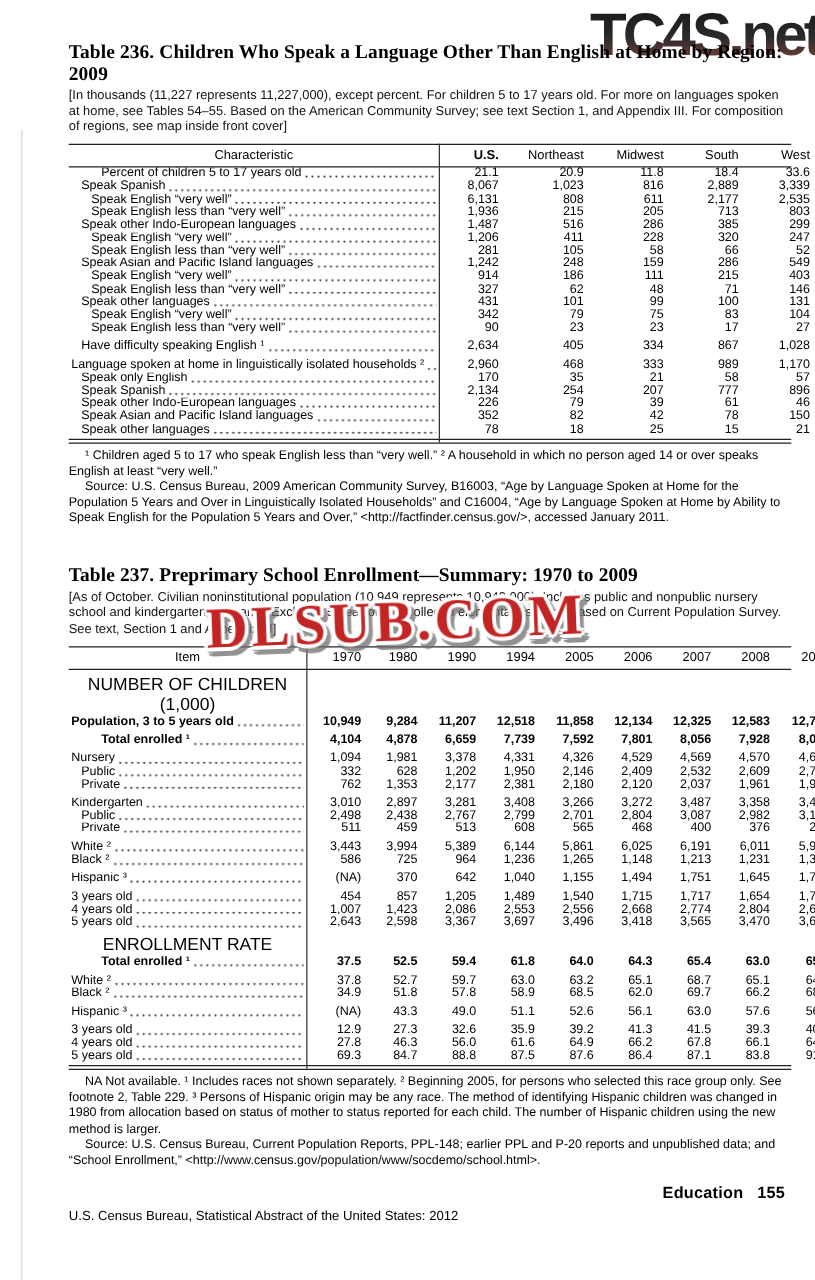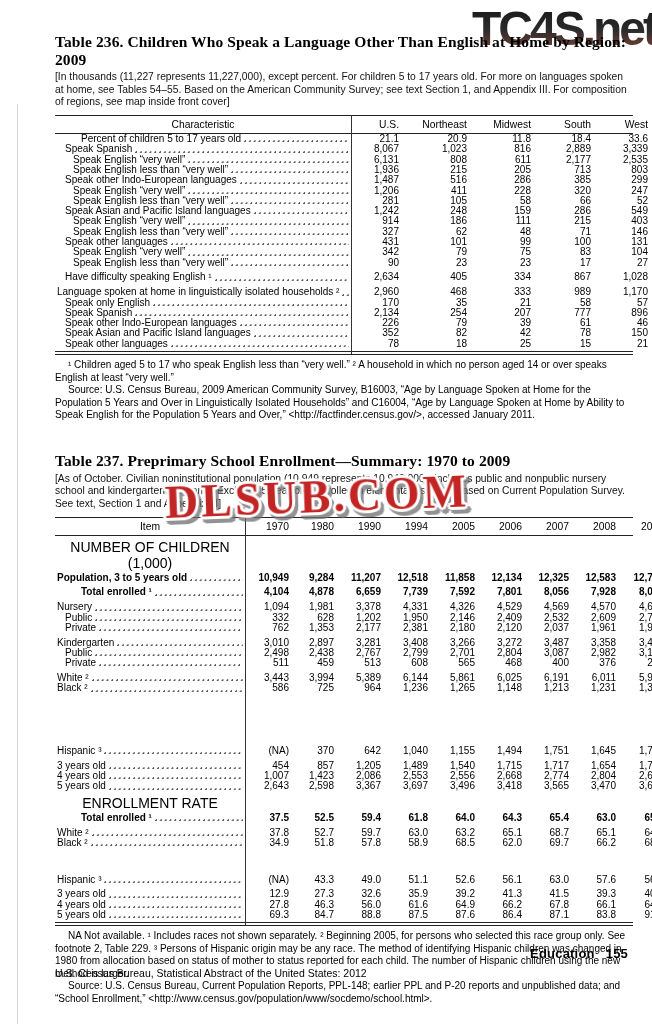--- a/index.html
+++ b/index.html
@@ -87,21 +87,21 @@
 
   <div class="wm-top">TC4S.net</div>
 
   <div class="block236">
     <div class="t-title">Table 236. Children Who Speak a Language Other Than English at Home by Region: 2009</div>
     <div class="t-note">[In thousands (11,227 represents 11,227,000), except percent. For children 5 to 17 years old. For more on languages spoken at home, see Tables 54–55. Based on the American Community Survey; see text Section 1, and Appendix III. For composition of regions, see map inside front cover]</div>
     <div class="twrap" id="twrap236">
         <div class="vrule" style="left: 296px;"></div>
         <div class="thead">
           <div class="stub-h" style="width: 296px;">Characteristic</div>
-          <div class="num-h" style="width: 48px;">U.S.</div>
+          <div class="num-h" style="width: 48px; font-weight: bold;">U.S.</div>
           <div class="num-h" style="width: 64px;">Northeast</div>
           <div class="num-h" style="width: 60px;">Midwest</div>
           <div class="num-h" style="width: 56px;">South</div>
           <div class="num-h" style="width: 53px;">West</div>
         </div>
         <div class="trow">
           <div class="stub" style="width: 296px;">
             <span class="lbl" style="padding-left: 26px;">Percent of children 5 to 17 years old</span>
             <span class="leader"></span>
           </div>
@@ -502,21 +502,21 @@
           <div class="stub" style="width: 190px;">
             <span class="lbl" style="padding-left: 2px;">Hispanic ³</span>
             <span class="leader"></span>
           </div>
           <div class="num" style="width: 44px;">(NA)</div>
           <div class="num" style="width: 41px;">370</div>
           <div class="num" style="width: 43px;">642</div>
           <div class="num" style="width: 43px;">1,040</div>
           <div class="num" style="width: 43px;">1,155</div>
           <div class="num" style="width: 43px;">1,494</div>
-          <div class="num" style="width: 43px; margin-top: 48px;">1,751</div>
+          <div class="num" style="width: 43px;">1,751</div>
           <div class="num" style="width: 43px;">1,645</div>
           <div class="num" style="width: 44px;">1,721</div>
         </div>
         <div class="trow gap">
           <div class="stub" style="width: 190px;">
             <span class="lbl" style="padding-left: 2px;">3 years old</span>
             <span class="leader"></span>
           </div>
           <div class="num" style="width: 44px;">454</div>
           <div class="num" style="width: 41px;">857</div>
@@ -604,21 +604,21 @@
           <div class="num" style="width: 43px;">66.2</div>
           <div class="num" style="width: 44px;">68.6</div>
         </div>
         <div class="trow gap">
           <div class="stub" style="width: 190px;">
             <span class="lbl" style="padding-left: 2px;">Hispanic ³</span>
             <span class="leader"></span>
           </div>
           <div class="num" style="width: 44px;">(NA)</div>
           <div class="num" style="width: 41px;">43.3</div>
-          <div class="num" style="width: 43px; margin-top: 22px;">49.0</div>
+          <div class="num" style="width: 43px;">49.0</div>
           <div class="num" style="width: 43px;">51.1</div>
           <div class="num" style="width: 43px;">52.6</div>
           <div class="num" style="width: 43px;">56.1</div>
           <div class="num" style="width: 43px;">63.0</div>
           <div class="num" style="width: 43px;">57.6</div>
           <div class="num" style="width: 44px;">56.8</div>
         </div>
         <div class="trow gap">
           <div class="stub" style="width: 190px;">
             <span class="lbl" style="padding-left: 2px;">3 years old</span>

